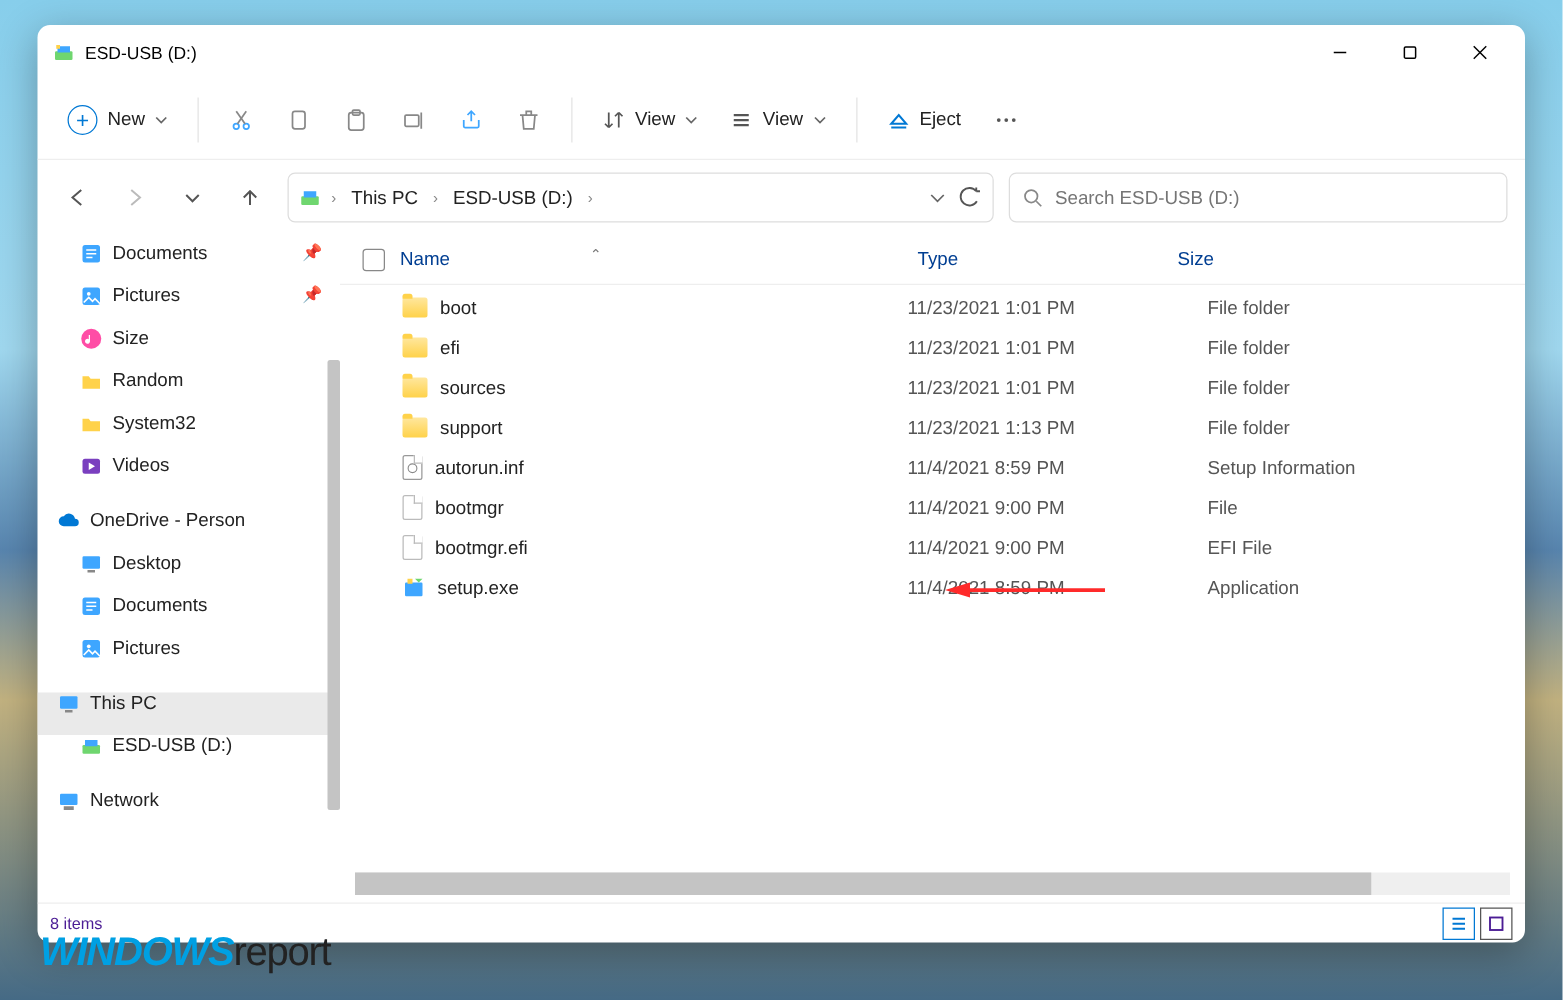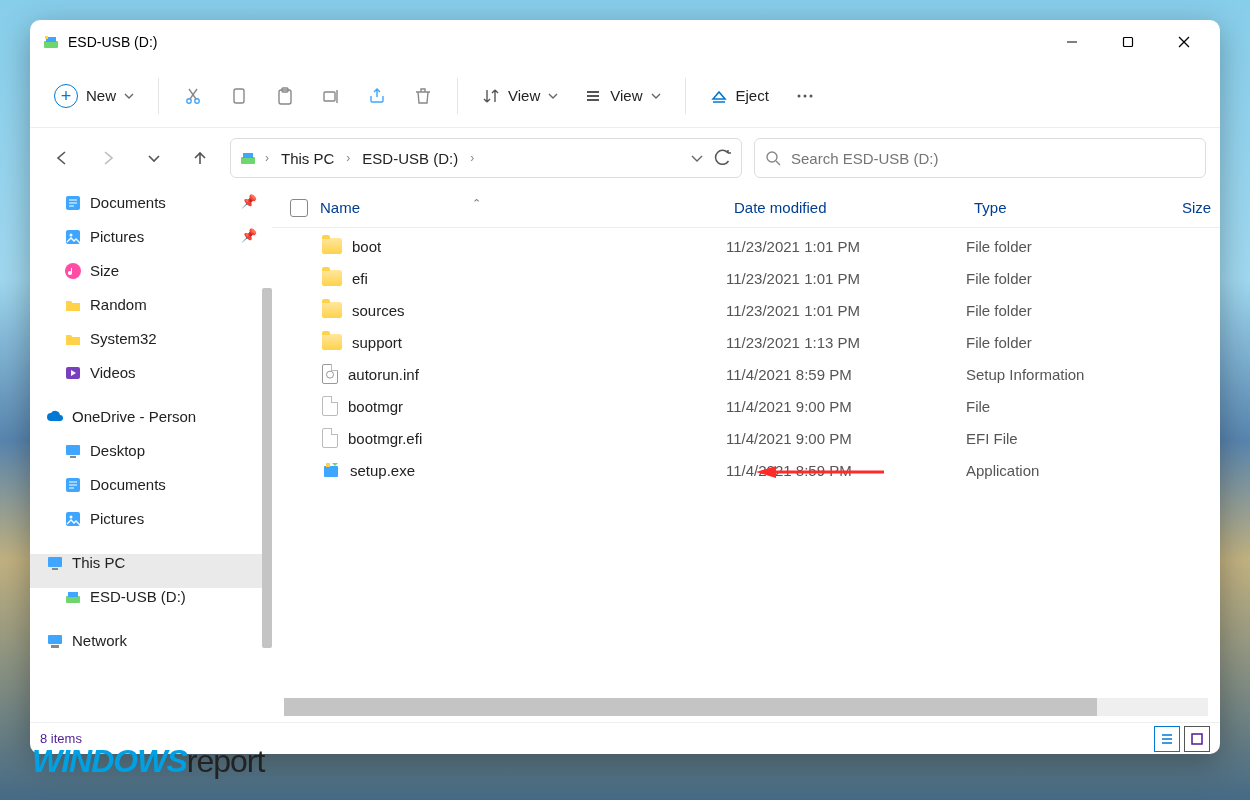--- a/index.html
+++ b/index.html
@@ -15,21 +15,21 @@
 .tbtn { height:40px; display:flex; align-items:center; padding:0 12px; border-radius:4px; cursor:pointer; color:#606060; gap:8px; }
 .tbtn .lbl { font-size:15px; color:#222; }
 .tbtn.newbtn .circ { width:24px; height:24px; border:1.2px solid #0078d4; border-radius:50%; display:flex; align-items:center; justify-content:center; color:#0078d4; font-size:18px; line-height:1; }
 .addrrow { display:flex; align-items:center; padding:10px 14px; gap:12px; }
 .navbtns { display:flex; align-items:center; gap:26px; padding:0 8px; }
 .nbtn { width:20px; height:20px; display:flex; align-items:center; justify-content:center; color:#606060; cursor:pointer; }
 .addrbar { flex:1; height:40px; border:1px solid #ddd; border-radius:6px; display:flex; align-items:center; padding:0 8px; gap:6px; }
 .addrbar .crumb { font-size:15px; color:#222; padding:4px 4px; cursor:pointer; }
 .addrbar .chev { color:#888; font-size:12px; padding:0 2px; }
 .addrbar .spacer { flex:1; }
-.searchbox { width:452px; height:40px; border:1px solid #ddd; border-radius:6px; display:flex; align-items:center; padding:0 10px; gap:10px; color:#888; }
+.searchbox { width:399px; height:40px; border:1px solid #ddd; border-radius:6px; display:flex; align-items:center; padding:0 10px; gap:10px; color:#888; }
 .searchbox input { border:none; outline:none; font-size:15px; flex:1; color:#333; }
 .content { flex:1; display:flex; overflow:hidden; position:relative; }
 .sidebar { width:242px; overflow-y:auto; padding:6px 0 6px 0; position:relative; }
 .sidebar-scroll { position:absolute; right:0; top:100px; width:10px; height:360px; background:#c4c4c4; border-radius:2px; }
 .navitem { display:flex; align-items:flex-start; height:34px; padding:0 6px 0 60px; gap:10px; cursor:pointer; font-size:15px; color:#222; position:relative; }
 .navitem.selected { background:#eaeaea; }
 .navitem .ico { width:18px; height:18px; position:absolute; left:34px; }
 .navitem .pin { position:absolute; right:14px; color:#888; font-size:13px; }
 .navitem.top { padding-left:42px; }
 .navitem.top .ico { left:16px; }
@@ -367,21 +367,20 @@
       </div>
       <div class="sidebar-scroll"></div>
     </div>
 
     <div class="main">
       <div class="headerrow">
         <div class="hcell chk">
             <div class="chkbox"></div>
           </div>
         <div class="hcell namecol"><span>Name</span><span class="sorter">⌃</span></div>
-        <div class="hcell datecol">Date modified</div>
         <div class="hcell typecol">Type</div>
         <div class="hcell">Size</div>
       </div>
       <div class="filelist" id="filelist">
           <div class="row">
       <div class="cchk"></div>
       <div class="ncell">
               <span class="folder-icon"></span>
               <span>boot</span>
             </div>

